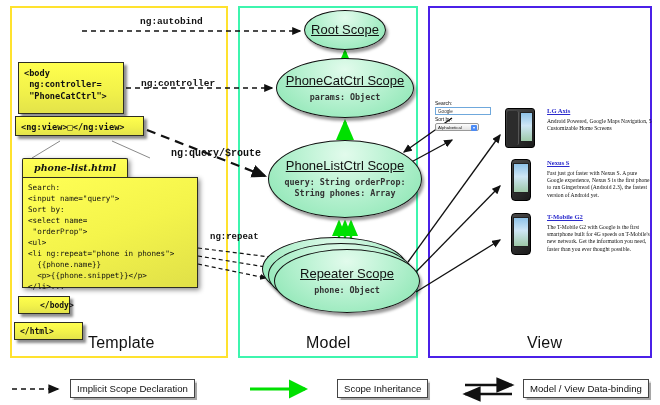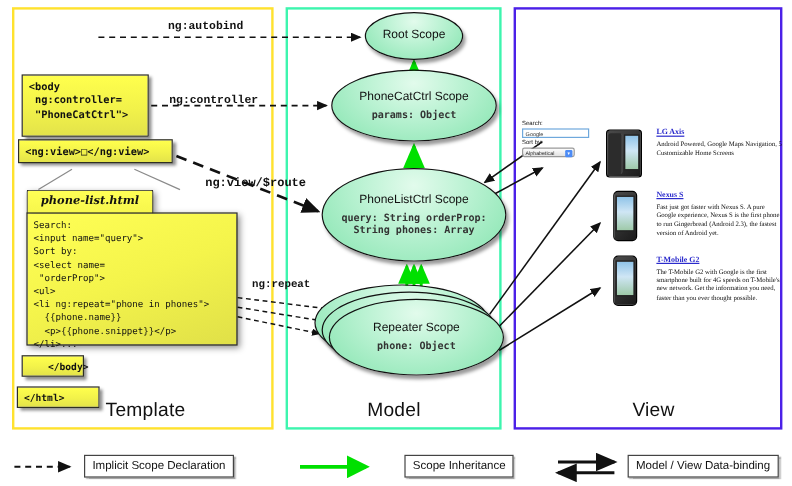--- a/index.html
+++ b/index.html
@@ -44,21 +44,21 @@
             border:1.5px solid #2e2e22;
             font-family:"DejaVu Sans Mono",monospace;font-size:7.6px;line-height:1.45;
             color:#111;padding:4px 0 0 5px;white-space:pre;}
 
   
   .scope{position:absolute;border-radius:50%;border:1.6px solid #111;box-sizing:border-box;
          background:radial-gradient(ellipse at 50% 18%,#E2FBEC 0%,#BEF3D5 38%,#85E4AF 100%);
          box-shadow:2px 3px 3px rgba(0,0,0,.4);
          display:flex;flex-direction:column;align-items:center;justify-content:center;
          color:#111;text-align:center;}
-  .scope .nm{font-size:10px;line-height:1.15;}
+  .scope .nm{font-size:13px;line-height:1.15;text-decoration:underline;}
   .scope .props{font-family:"DejaVu Sans Mono",monospace;font-size:8.4px;font-weight:bold;
                 line-height:1.28;margin-top:3px;color:#333;}
   #sc-root{left:304px;top:10px;width:82px;height:40px;}
   #sc-cat{ left:276px;top:58px;width:138px;height:60px;}
   #sc-list{left:268px;top:140px;width:154px;height:78px;}
   #sc-rep3{left:262px;top:237px;width:146px;height:64px;}
   #sc-rep2{left:268px;top:243px;width:146px;height:64px;}
   #sc-rep1{left:274px;top:249px;width:146px;height:64px;}
 
   
@@ -179,21 +179,21 @@
   {{phone.name}}
   &lt;p&gt;{{phone.snippet}}&lt;/p&gt;
 &lt;/li&gt;...</div>
   </div>
 
   <div class="ybox" id="box-bodyend">&lt;/body&gt;</div>
   <div class="ybox" id="box-htmlend">&lt;/html&gt;</div>
 
   <div class="conn-label" id="cl-autobind">ng:autobind</div>
   <div class="conn-label" id="cl-controller">ng:controller</div>
-  <div class="conn-label" id="cl-ngview">ng:view/$route</div>
+  <div class="conn-label" id="cl-ngview">ng:query/$route</div>
   <div class="conn-label" id="cl-ngrepeat">ng:repeat</div>
 
   <div class="scope" id="sc-rep3"></div>
   <div class="scope" id="sc-rep2"></div>
 
   <div class="scope" id="sc-root">
     <div class="nm">Root
 Scope</div>
   </div>
 

